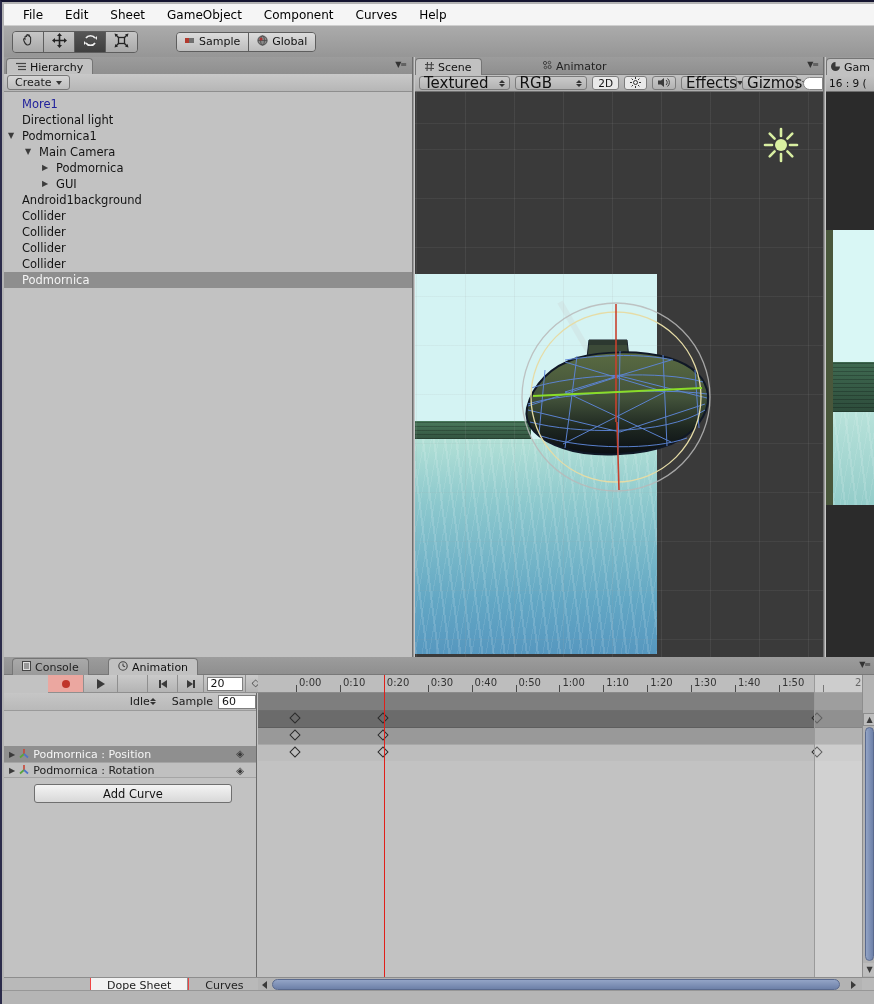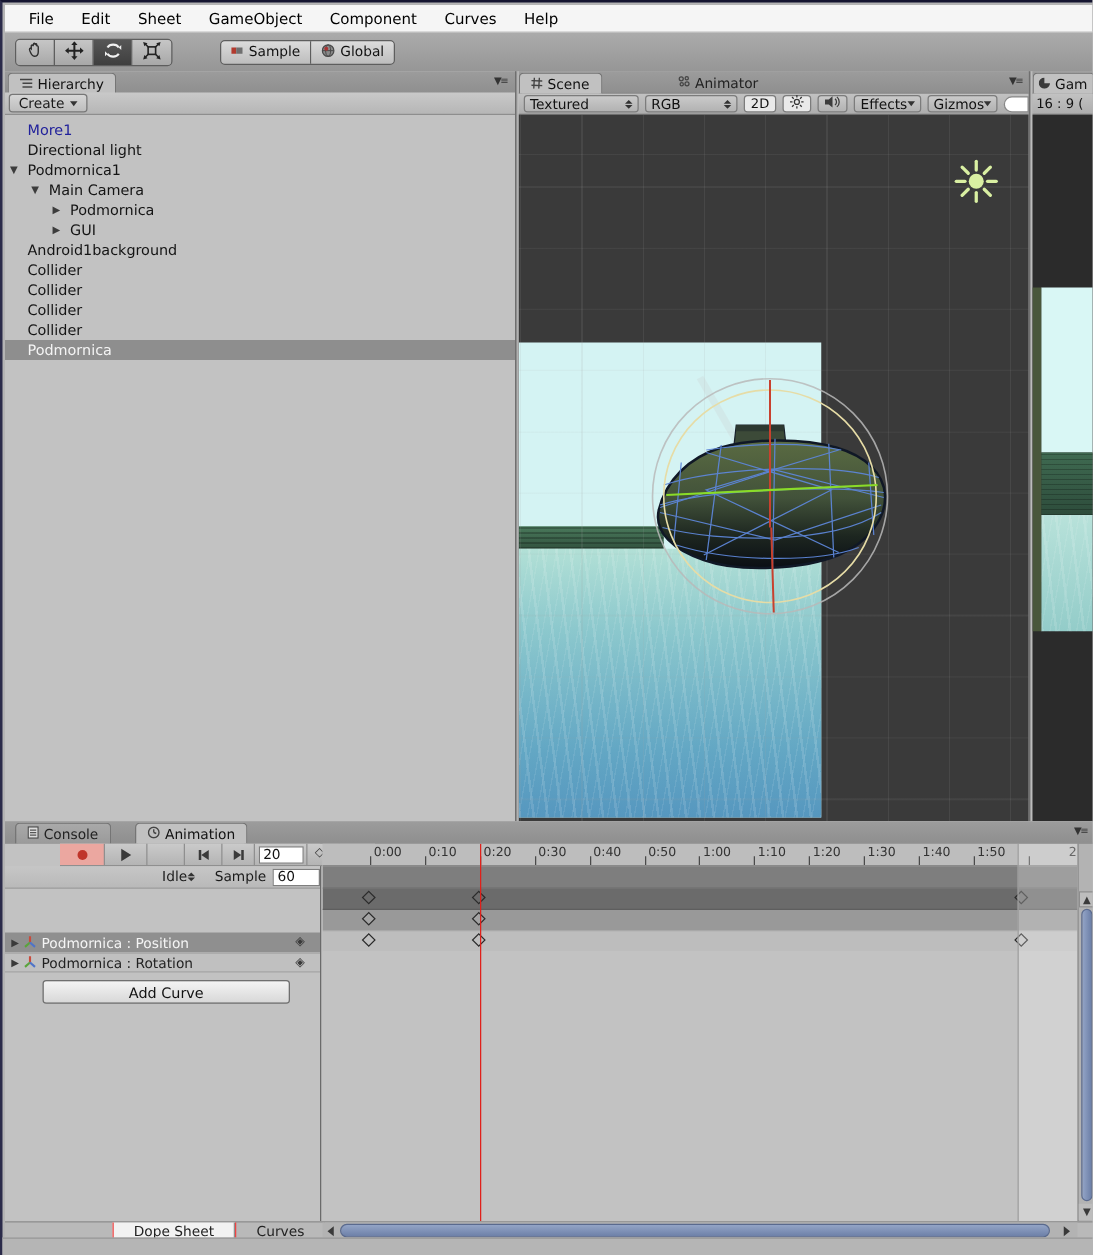--- a/index.html
+++ b/index.html
@@ -39,21 +39,21 @@
   .hrow .tri { position:absolute; font-size:8px; color:#3c3c3c; top:3px; }
   .hrow .hlabel { position:absolute; top:1px; white-space:nowrap; }
   .hrow.blue .hlabel { color:#21219b; }
 
   
   .vsplit { position:absolute; top:55px; width:3px; height:600px; background:#9a9a9a; border-left:1px solid #6f6f6f; border-right:1px solid #c8c8c8; }
 
   
   #scene-panel { position:absolute; left:413px; top:55px; width:408px; height:600px; }
   #scene-toolbar { position:absolute; left:0; top:18px; width:100%; height:17px; background:linear-gradient(#c2c2c2,#adadad); border-bottom:1px solid #6e6e6e; display:flex; align-items:center; gap:5px; padding-left:4px; }
-  .sc-drop { height:14px; display:flex; align-items:center; justify-content:space-between; background:linear-gradient(#cacaca,#b2b2b2); border:1px solid #7c7c7c; border-radius:3px; padding:0 4px; font-size:11px; color:#111; }
+  .sc-drop { height:14px; display:flex; align-items:center; justify-content:space-between; background:linear-gradient(#cacaca,#b2b2b2); border:1px solid #7c7c7c; border-radius:3px; padding:0 4px; font-size:15px; color:#111; }
   .sc-btn { height:14px; display:flex; align-items:center; justify-content:center; background:linear-gradient(#cacaca,#b2b2b2); border:1px solid #7c7c7c; border-radius:3px; padding:0 5px; font-size:10.5px; color:#111; }
   .sc-btn.lit { background:#e9e9e9; }
   #scene-view { position:absolute; left:0; top:35px; width:100%; height:565px; background:#3a3a3a; overflow:hidden; }
   #scene-grid { position:absolute; inset:0;
      background-image:repeating-linear-gradient(90deg, rgba(160,160,160,0.13) 0 1px, transparent 1px 49px),
                       repeating-linear-gradient(0deg, rgba(160,160,160,0.10) 0 1px, transparent 1px 49px);
      background-position:1px 32px; pointer-events:none; }
   #sky-rect   { position:absolute; left:0; top:182px; width:242px; height:380px; background:#d4f3f3; }
   #terrain-strip { position:absolute; left:0; top:329px; width:116px; height:18px;
      background:linear-gradient(#4a7a5c,#32523f); background-blend-mode:normal; }

